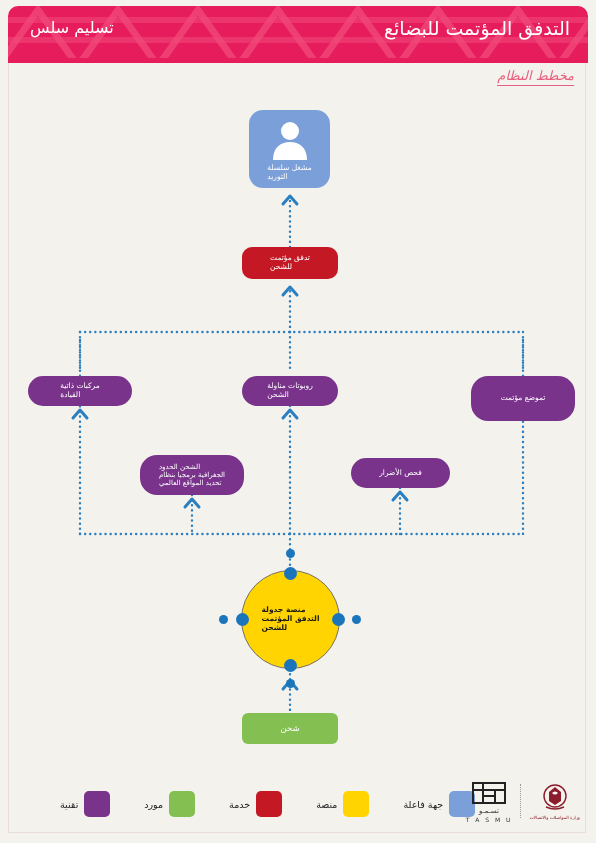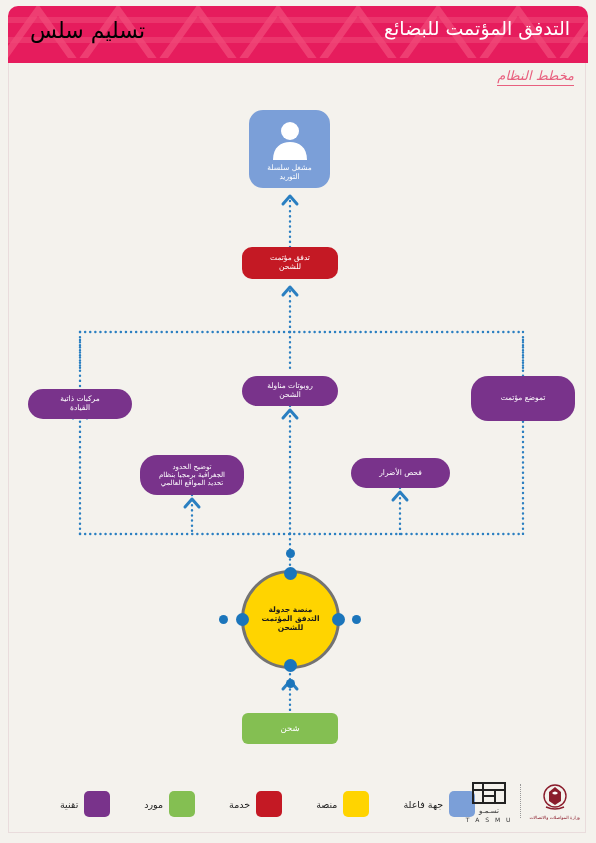--- a/index.html
+++ b/index.html
@@ -45,22 +45,22 @@
     font-size: 19px;
     font-weight: normal;
     letter-spacing: 0px;
     white-space: nowrap;
     z-index: 3;
   }
   #header-subtitle-left {
     position: absolute;
     left: 22px;
     top: 12px;
-    color: #000000;
-    font-size: 22px;
+    color: #ffffff;
+    font-size: 16px;
     white-space: nowrap;
     z-index: 3;
   }
 
   #header-underline {
     position: absolute;
     left: 8px;
     top: 58px;
     width: 580px;
     height: 5px;
@@ -92,21 +92,21 @@
     font-style: italic;
   }
 
   
   .node {
     position: absolute;
     box-sizing: border-box;
     display: flex;
     align-items: center;
     justify-content: center;
-    text-align: center;
+    text-align: left;
     color: #ffffff;
     line-height: 1.18;
     z-index: 5;
   }
 
   .node .node-label {
     display: block;
     padding: 0 6px;
     white-space: pre-line;
   }
@@ -149,21 +149,21 @@
   }
 
   
   .tech {
     background: #79338b;
     border-radius: 17px;
     font-size: 7.5px;
   }
   #tech-av {
     left: 28px;
-    top: 389px;
+    top: 376px;
     width: 104px;
     height: 30px;
   }
   #tech-robots {
     left: 242px;
     top: 376px;
     width: 96px;
     height: 30px;
   }
   #tech-positioning {
@@ -198,21 +198,21 @@
     font-family: Liberation Serif, serif;
   }
 
   
   #platform-node {
     left: 241px;
     top: 570px;
     width: 99px;
     height: 99px;
     background: #ffd400;
-    border: 3px solid #737373;
+    border: 1px solid #737373;
     border-radius: 50%;
     color: #1a1a1a;
     font-size: 7.5px;
     font-weight: bold;
     z-index: 6;
   }
   .dot {
     position: absolute;
     background: #1b75bb;
     border-radius: 50%;
@@ -384,21 +384,21 @@
 القيادة</span>
   </div>
   <div class="node tech" id="tech-robots">
     <span class="node-label">روبوتات مناولة
 الشحن</span>
   </div>
   <div class="node tech" id="tech-positioning">
     <span class="node-label">تموضع مؤتمت</span>
   </div>
   <div class="node tech" id="tech-geofencing">
-    <span class="node-label">توضيح الحدود
+    <span class="node-label">الشحن الحدود
 الجغرافية برمجيا بنظام
 تحديد المواقع العالمي</span>
   </div>
   <div class="node tech" id="tech-damage">
     <span class="node-label">فحص الأضرار</span>
   </div>
 
   <div class="node" id="platform-node">
     <span class="node-label">منصة جدولة
 التدفق المؤتمت

